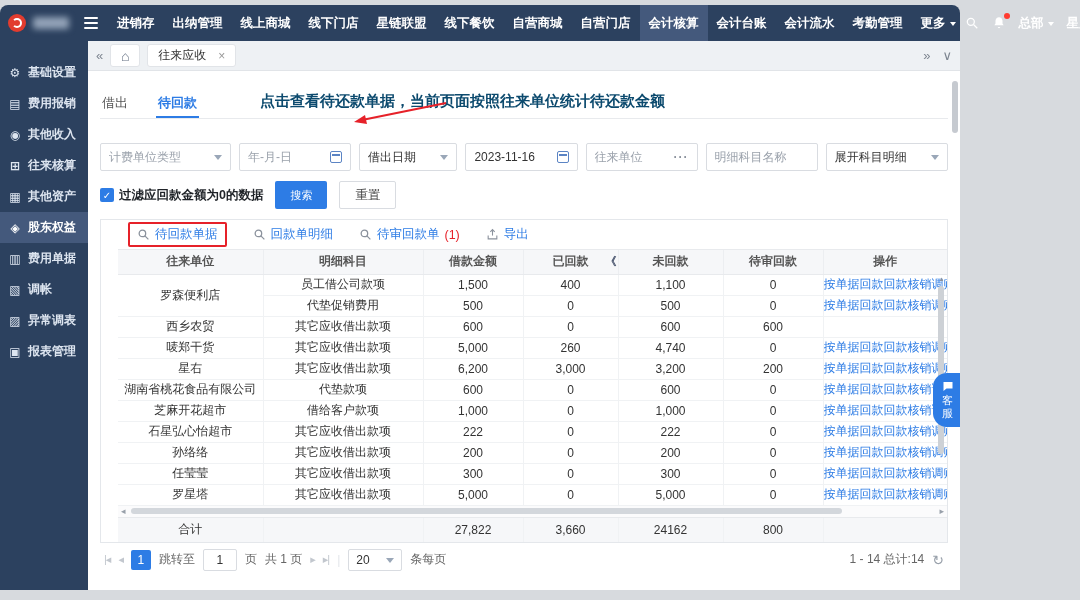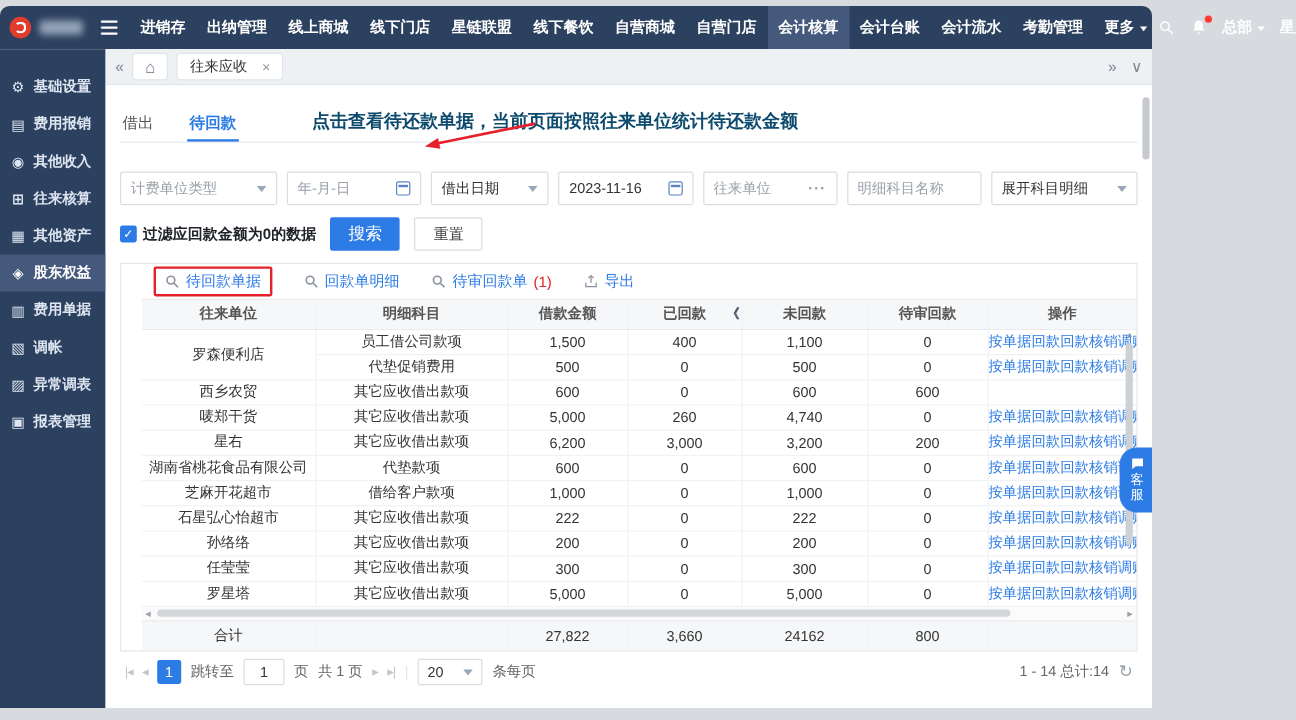--- a/index.html
+++ b/index.html
@@ -66,21 +66,21 @@
   .cal{width:12px;height:12px;border:1.5px solid #5b84c4;border-radius:2px;position:relative;margin-left:auto;flex:0 0 12px;}
   .cal::before{content:"";position:absolute;top:2px;left:1px;right:1px;height:1.5px;background:#5b84c4;}
   .dots3{margin-left:auto;color:#8a919c;font-weight:bold;letter-spacing:1px;}
   .w1{width:150px;} .w2{width:112px;} .w3{width:128px;} .w4{width:128px;}
   .w5{width:128px;} .w6{width:128px;} .w7{width:140px;}
 
   .filters2{display:flex;align-items:center;gap:12px;margin-top:10px;}
   .checkbox{width:14px;height:14px;background:#2d7ce5;border-radius:2px;color:#fff;font-size:10px;
     display:flex;align-items:center;justify-content:center;cursor:pointer;}
   .cb-label{font-size:12.5px;color:#1f2328;font-weight:bold;margin-left:-7px;cursor:pointer;}
-  .btn-primary{height:28px;padding:0 15px;background:#2d7ce5;color:#fff;border:none;border-radius:2px;font-size:14px;cursor:pointer;}
+  .btn-primary{height:28px;padding:0 15px;background:#2d7ce5;color:#fff;border:none;border-radius:2px;font-size:11px;cursor:pointer;}
   .btn-default{height:28px;padding:0 15px;background:#fff;color:#444;border:1px solid #d9dce1;border-radius:2px;font-size:12.5px;cursor:pointer;}
 
   
   .table-panel{margin-top:10px;border:1px solid #e4e7eb;position:relative;padding-left:17px;}
   .actions-row{height:30px;display:flex;align-items:center;gap:26px;padding:0 10px;border-bottom:1px solid #e8eaed;}
   .action-link{display:flex;align-items:center;gap:5px;color:#2d7ce5;font-size:12.5px;cursor:pointer;text-decoration:none;}
   .action-link.highlight{border:2px solid #e62129;border-radius:2px;padding:2px 7px;}
   .aicon{display:flex;align-items:center;}
   .count{color:#e62129;}
 

